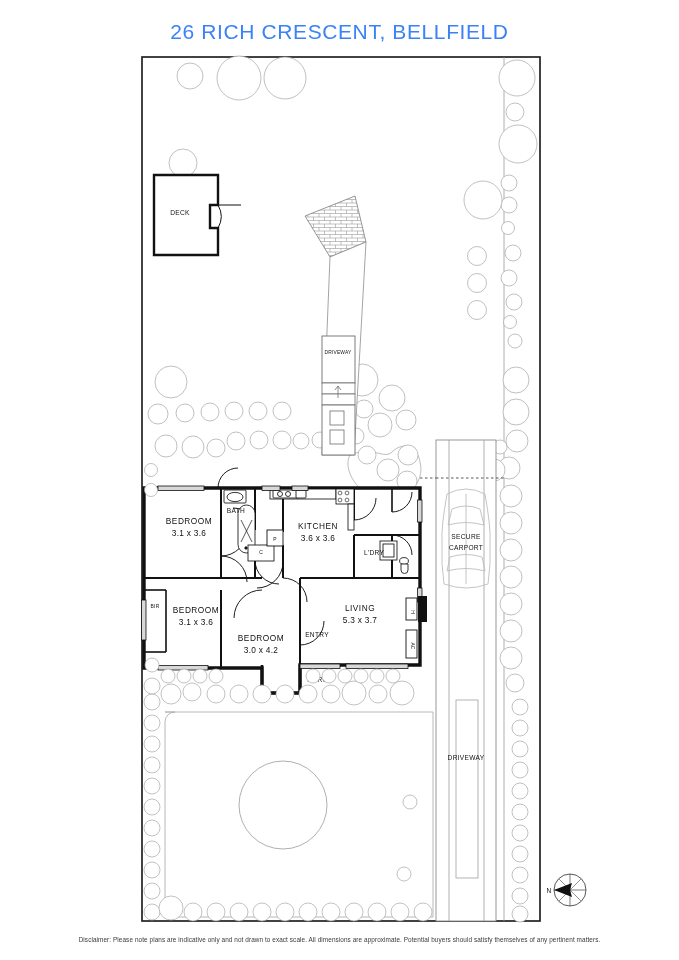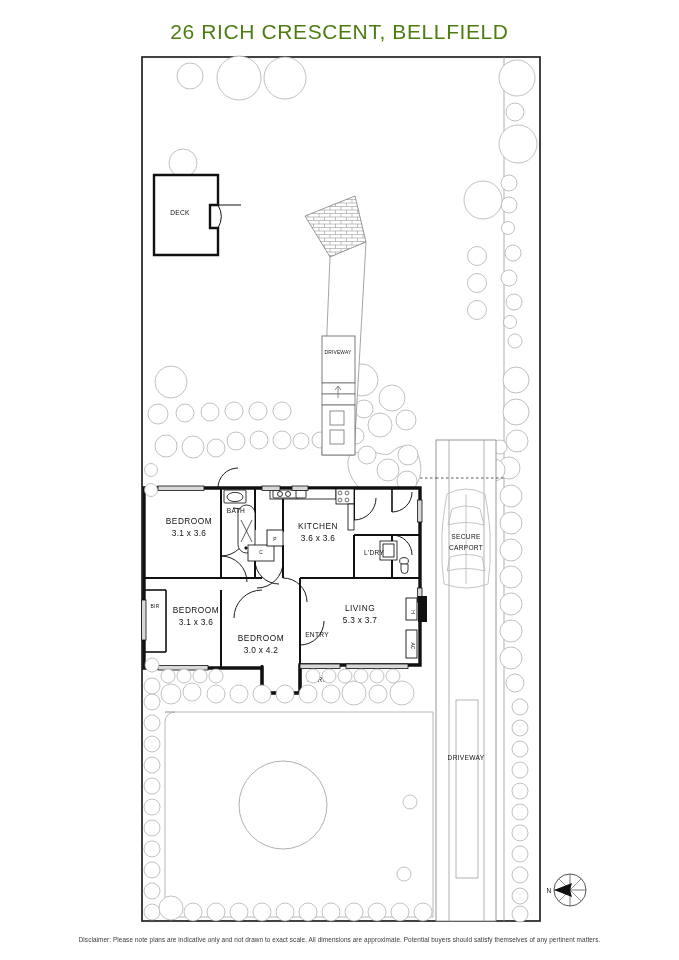--- a/index.html
+++ b/index.html
@@ -1,18 +1,18 @@
 <!DOCTYPE html>
 <html><head>
 <meta charset="utf-8">
 <style>
   html,body{margin:0;padding:0;background:#ffffff;}
   body{width:679px;height:960px;position:relative;font-family:"Liberation Sans",sans-serif;color:#111;overflow:hidden;}
   #page{position:absolute;inset:0;}
-  #title{position:absolute;top:20px;left:0;width:679px;text-align:center;font-size:21px;letter-spacing:.6px;color:#4d7c0f;}
+  #title{position:absolute;top:20px;left:0;width:679px;text-align:center;font-size:21px;letter-spacing:.6px;color:#3b82f6;}
   #disclaimer{position:absolute;top:936px;left:0;width:679px;text-align:center;font-size:6.4px;color:#3a3a3a;letter-spacing:.08px;}
   svg{position:absolute;top:0;left:0;}
   .lbl{font-family:"Liberation Sans",sans-serif;fill:#111;text-anchor:middle;}
   .room{font-size:8.3px;letter-spacing:.5px;}
   .dim{font-size:8.3px;letter-spacing:.3px;}
   .small{font-size:6.6px;letter-spacing:.3px;}
   .tiny{font-size:4.9px;letter-spacing:.2px;}
   .vert{writing-mode:tb;}
 </style>
 </head>

